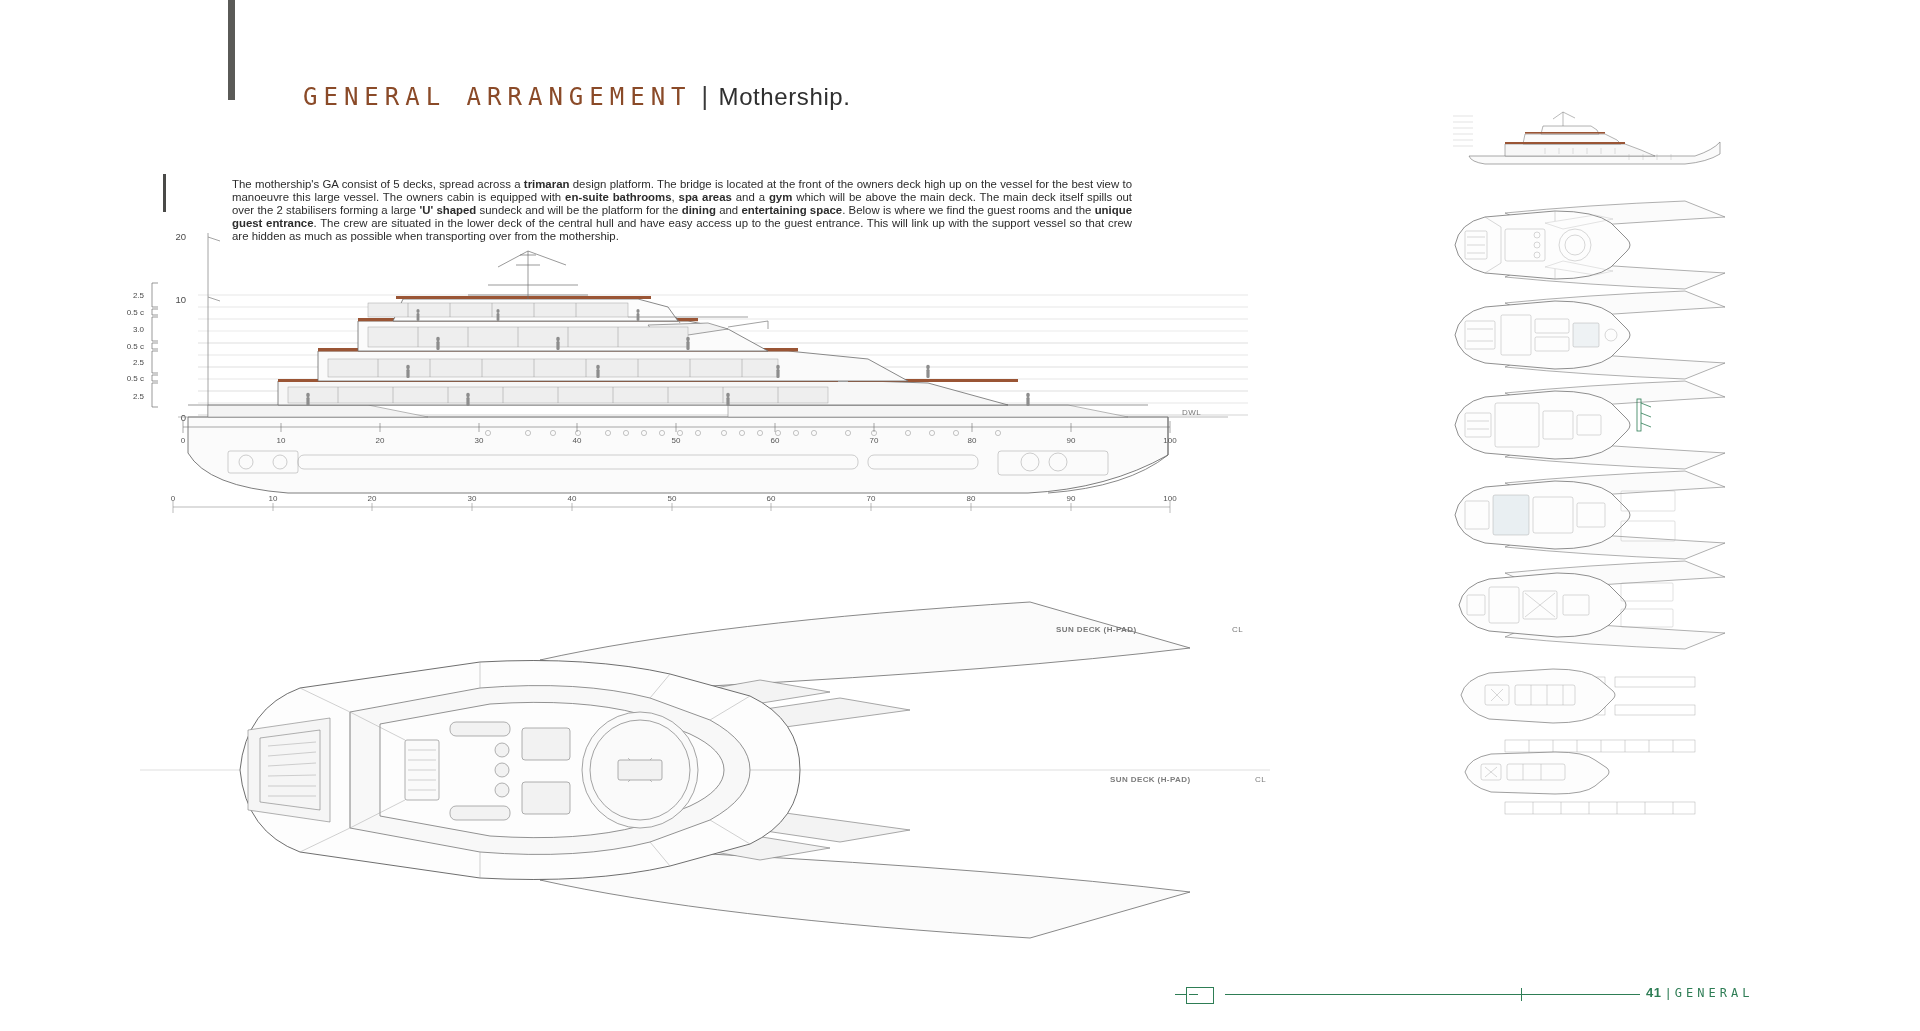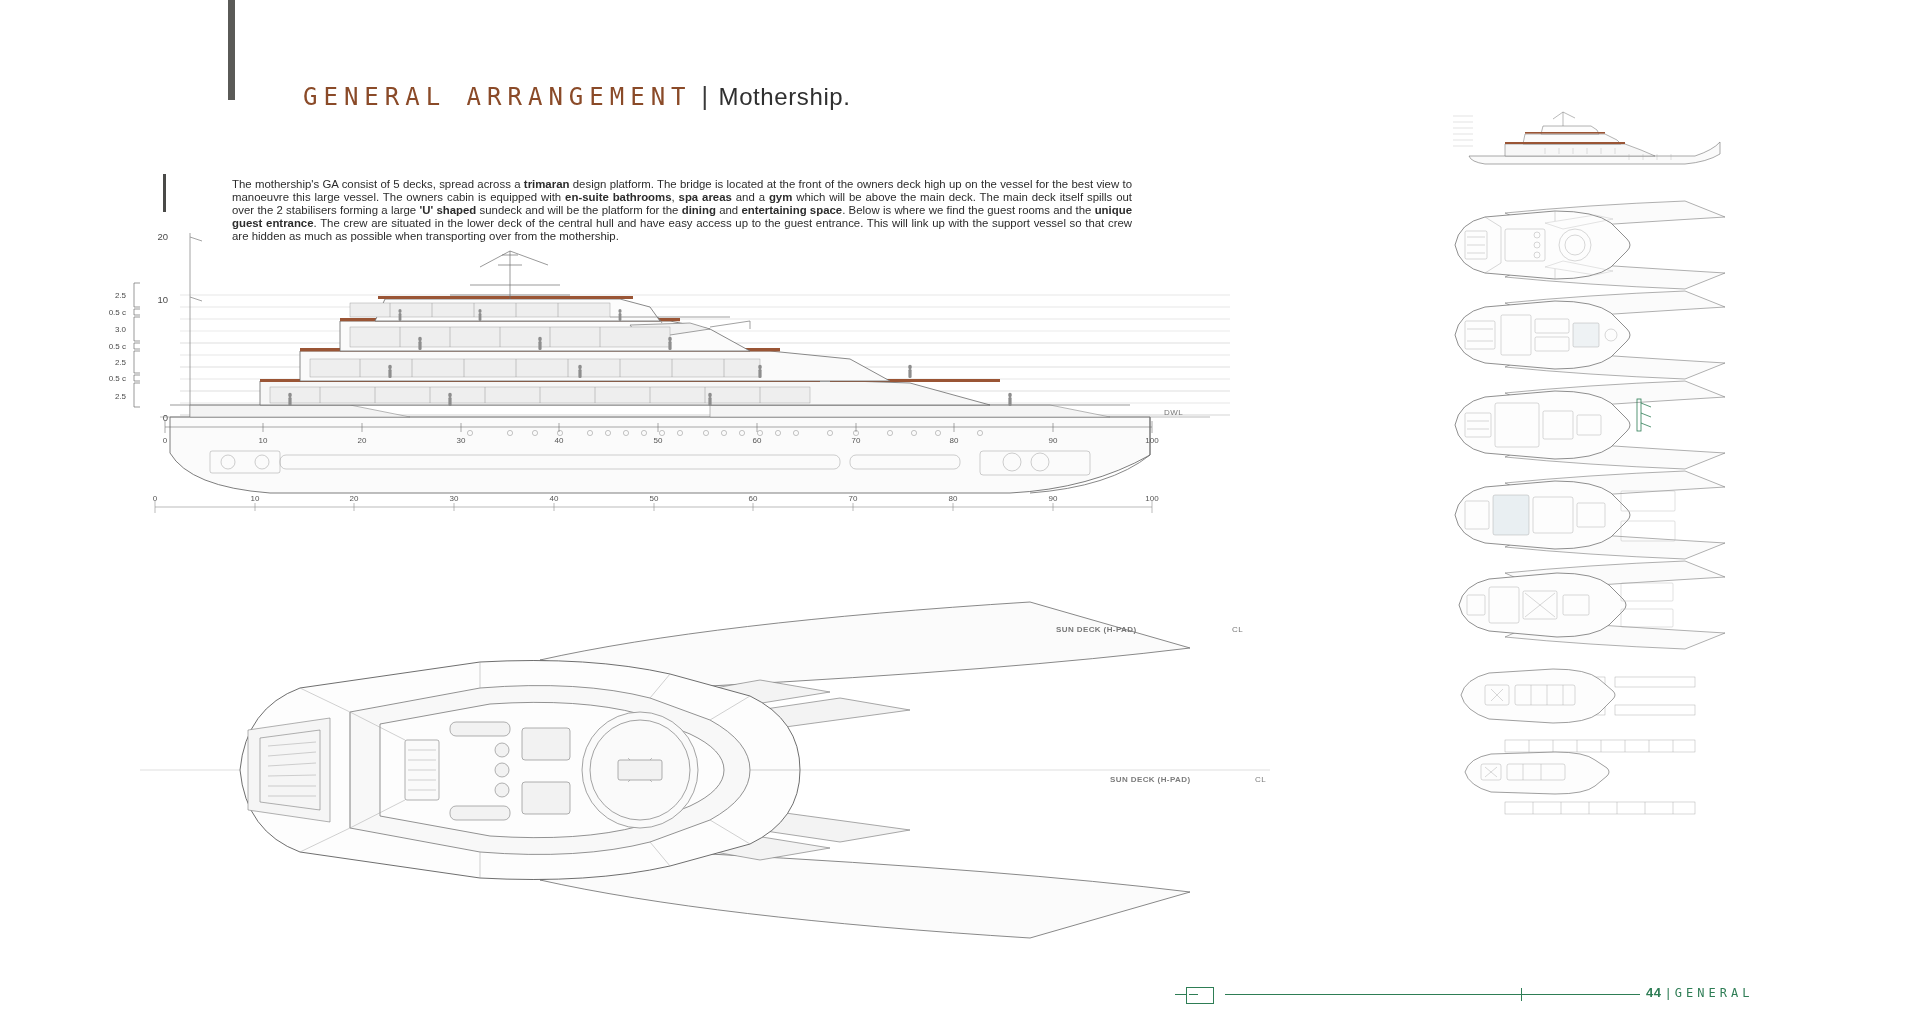--- a/index.html
+++ b/index.html
@@ -44,21 +44,21 @@
 
 <div id="header-rule"></div>
 
 <div id="page-title">
   <span class="ga">GENERAL ARRANGEMENT</span><span class="sep">|</span><span class="sub">Mothership.</span>
 </div>
 
 <div id="intro-rule"></div>
 <div id="intro-text">The mothership's GA consist of 5 decks, spread across a <b>trimaran</b> design platform. The bridge is located at the front of the owners deck high up on the vessel for the best view to manoeuvre this large vessel. The owners cabin is equipped with <b>en-suite bathrooms</b>, <b>spa areas</b> and a <b>gym</b> which will be above the main deck. The main deck itself spills out over the 2 stabilisers forming a large <b>'U' shaped</b> sundeck and will be the platform for the <b>dining</b> and <b>entertaining space</b>. Below is where we find the guest rooms and the <b>unique guest entrance</b>. The crew are situated in the lower deck of the central hull and have easy access up to the guest entrance. This will link up with the support vessel so that crew are hidden as much as possible when transporting over from the mothership.</div>
 
-<div class="dw" style="left:150px;top:255px;width:1100px;height:320px;">
+<div class="dw" style="left:168px;top:255px;width:1100px;height:320px;">
 <svg width="1100" height="320" viewBox="0 0 1100 320">
   <defs>
     <linearGradient id="gl" x1="0" y1="0" x2="0" y2="1">
       <stop offset="0" stop-color="#f4f4f4"></stop>
           <stop offset="1" stop-color="#e4e4e4"></stop>
     </linearGradient>
   </defs>
   <g stroke="#9a9a9a" stroke-width=".5" fill="none">
     <line x1="30" y1="40" x2="1080" y2="40" stroke="#cfcfcf"></line>
     <line x1="30" y1="52" x2="1080" y2="52" stroke="#cfcfcf"></line>
@@ -577,15 +577,15 @@
 </div>
 
 <div id="footer">
   <div id="footer-line2"></div>
   <div id="footer-box">
       <i></i>
     </div>
   <div id="footer-line"></div>
   <div id="footer-tick"></div>
   <div id="brand">
-    <span class="pg">44</span><span class="bar">|</span><span class="nm">GENERAL</span>
+    <span class="pg">41</span><span class="bar">|</span><span class="nm">GENERAL</span>
   </div>
 </div>
 
 </body></html>

